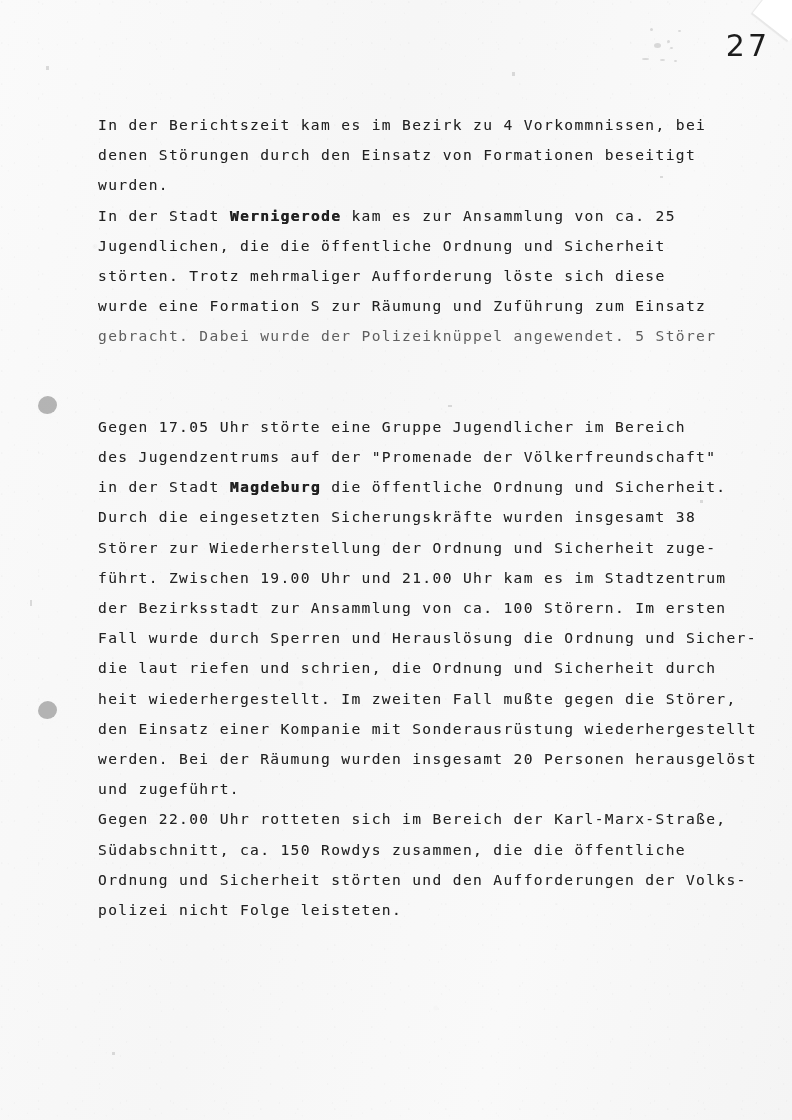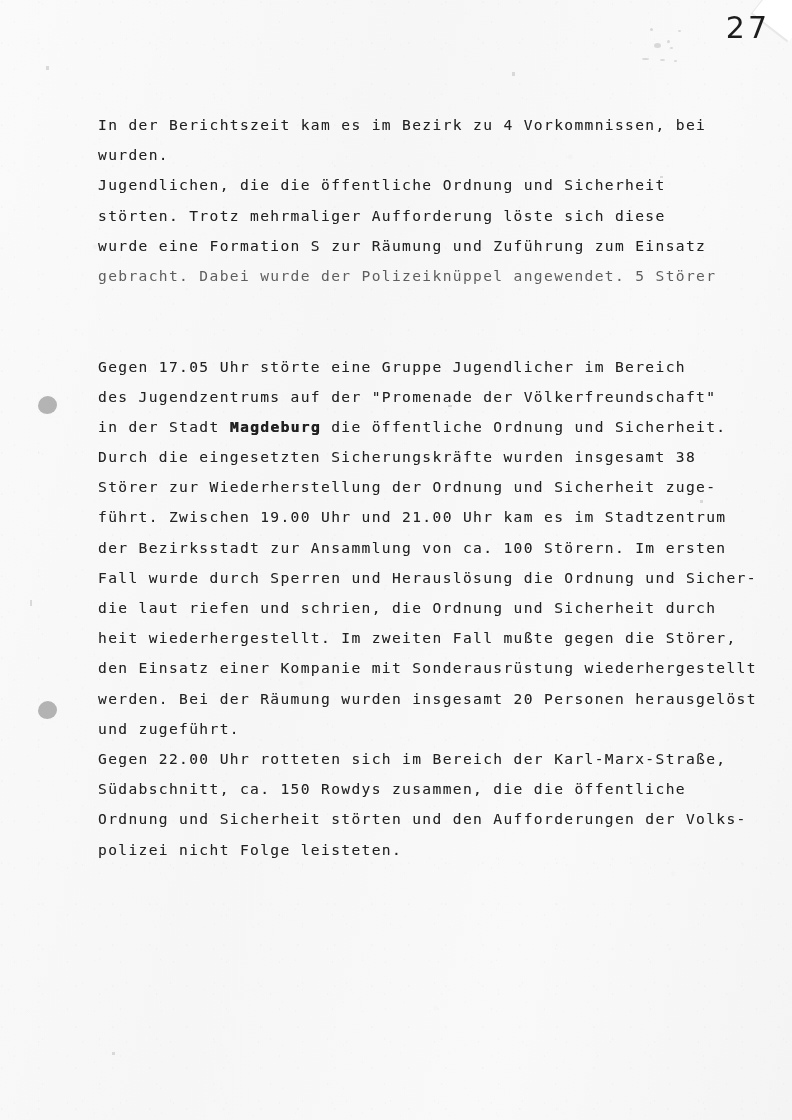--- a/index.html
+++ b/index.html
@@ -51,21 +51,21 @@
     right: -16px;
     width: 46px;
     height: 46px;
     background: #ffffff;
     transform: rotate(38deg);
     box-shadow: -1px 2px 1px rgba(0,0,0,0.07);
   }
 
   .page-number {
     position: absolute;
-    top: 10px;
+    top: 28px;
     right: 22px;
     font-family: "DejaVu Sans", "Liberation Sans", sans-serif;
     font-size: 30px;
     letter-spacing: 3px;
     color: #1c1c1c;
     font-weight: 400;
   }
 
   
   .header-specks {
@@ -170,22 +170,24 @@
   <i class="fleck" style="left:512px; top:72px;  width:3px; height:4px;"></i>
   <i class="fleck" style="left:30px;  top:600px; width:2px; height:6px;"></i>
   <i class="fleck" style="left:448px; top:405px; width:4px; height:2px;"></i>
   <i class="fleck" style="left:700px; top:500px; width:3px; height:3px;"></i>
   <i class="fleck" style="left:112px; top:1052px;width:3px; height:3px;"></i>
   <i class="fleck" style="left:660px; top:176px; width:3px; height:2px;"></i>
 
   <div class="body-text">
 
     <div class="line">In der Berichtszeit kam es im Bezirk zu 4 Vorkommnissen, bei</div>
+    <div class="line">denen Störungen durch den Einsatz von Formationen beseitigt</div>
     <div class="line">wurden.</div>
 
+    <div class="line"><span>In der Stadt </span><span class="b">Wernigerode</span><span> kam es zur Ansammlung von ca. 25</span></div>
     <div class="line">Jugendlichen, die die öffentliche Ordnung und Sicherheit</div>
     <div class="line">störten. Trotz mehrmaliger Aufforderung löste sich diese</div>
     <div class="line">wurde eine Formation S zur Räumung und Zuführung zum Einsatz</div>
     <div class="line fade-2">gebracht. Dabei wurde der Polizeiknüppel angewendet. 5 Störer</div>
 
     <div class="line blank">&nbsp;</div>
     <div class="line blank">&nbsp;</div>
 
     <div class="line">Gegen 17.05 Uhr störte eine Gruppe Jugendlicher im Bereich</div>
     <div class="line">des Jugendzentrums auf der "Promenade der Völkerfreundschaft"</div>

